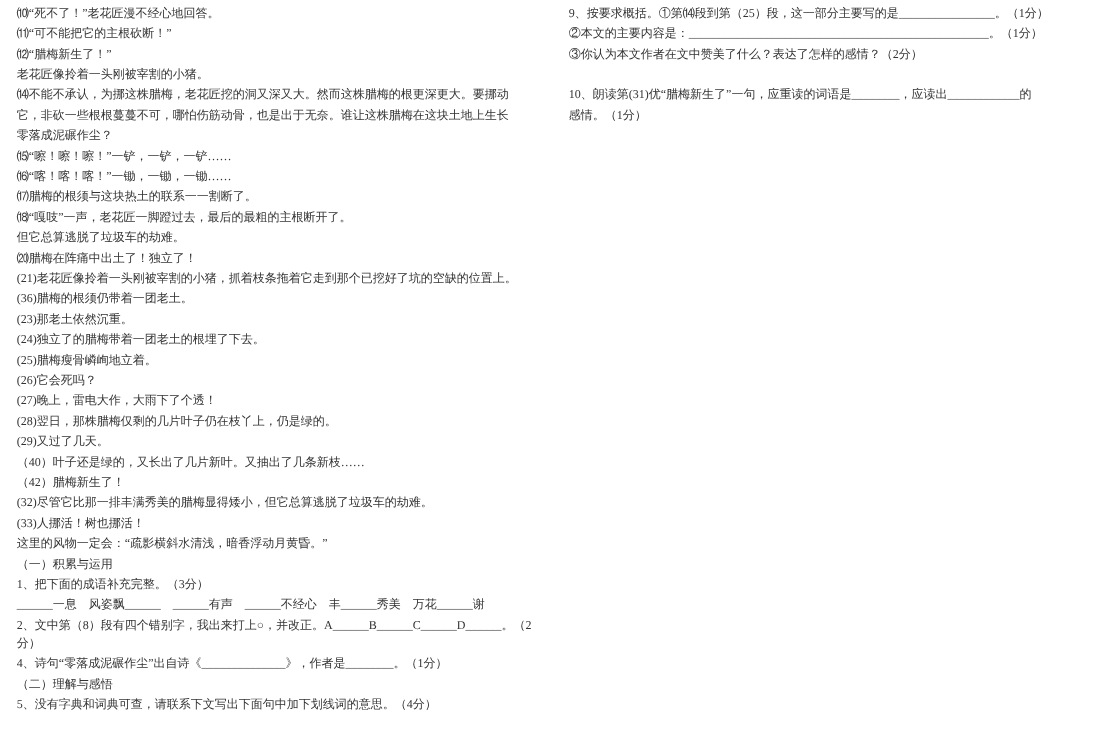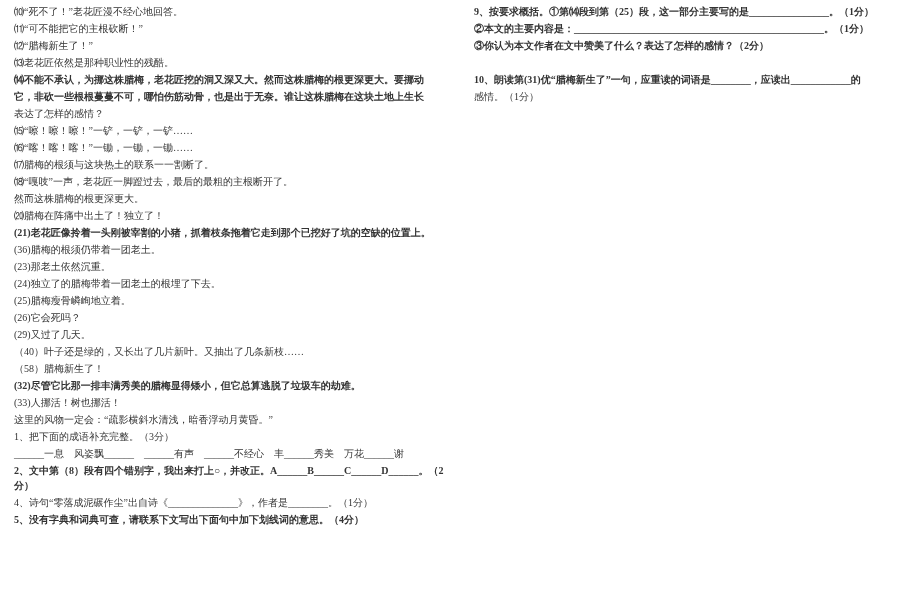--- a/index.html
+++ b/index.html
@@ -14,56 +14,60 @@
       display: flex;
       padding: 4px 8px;
     }
     .column {
       flex: 1;
       padding: 0 6px;
     }
     .column.left { padding-right: 14px; }
     .column.right { padding-left: 14px; }
     .line { margin-bottom: 2px; white-space: nowrap; overflow: visible; }
-    .line.wrap { white-space: normal; font-weight: bold; }
+    .line.wrap { white-space: normal; }
   </style>
 </head>
 <body>
 
 <div class="column left">
   <div class="line">⑽“死不了！”老花匠漫不经心地回答。</div>
   <div class="line">⑾“可不能把它的主根砍断！”</div>
   <div class="line">⑿“腊梅新生了！”</div>
-  <div class="line">⒀老花匠依然是那种职业性的残酷。</div>
+  <div class="line">老花匠像拎着一头刚被宰割的小猪。</div>
   <div class="line wrap">⒁不能不承认，为挪这株腊梅，老花匠挖的洞又深又大。然而这株腊梅的根更深更大。要挪动</div>
   <div class="line wrap">它，非砍一些根根蔓蔓不可，哪怕伤筋动骨，也是出于无奈。谁让这株腊梅在这块土地上生长</div>
-  <div class="line">表达了怎样的感情？</div>
+  <div class="line">零落成泥碾作尘？</div>
   <div class="line">⒂“嚓！嚓！嚓！”一铲，一铲，一铲……</div>
   <div class="line">⒃“喀！喀！喀！”一锄，一锄，一锄……</div>
   <div class="line">⒄腊梅的根须与这块热土的联系一一割断了。</div>
   <div class="line">⒅“嘎吱”一声，老花匠一脚蹬过去，最后的最粗的主根断开了。</div>
-  <div class="line">然而这株腊梅的根更深更大。</div>
+  <div class="line">但它总算逃脱了垃圾车的劫难。</div>
   <div class="line">⒇腊梅在阵痛中出土了！独立了！</div>
   <div class="line wrap">(21)老花匠像拎着一头刚被宰割的小猪，抓着枝条拖着它走到那个已挖好了坑的空缺的位置上。</div>
   <div class="line">(36)腊梅的根须仍带着一团老土。</div>
   <div class="line">(23)那老土依然沉重。</div>
   <div class="line">(24)独立了的腊梅带着一团老土的根埋了下去。</div>
   <div class="line">(25)腊梅瘦骨嶙峋地立着。</div>
   <div class="line">(26)它会死吗？</div>
+  <div class="line">(27)晚上，雷电大作，大雨下了个透！</div>
+  <div class="line">(28)翌日，那株腊梅仅剩的几片叶子仍在枝丫上，仍是绿的。</div>
   <div class="line">(29)又过了几天。</div>
   <div class="line">（40）叶子还是绿的，又长出了几片新叶。又抽出了几条新枝……</div>
-  <div class="line">（58）腊梅新生了！</div>
+  <div class="line">（42）腊梅新生了！</div>
   <div class="line wrap">(32)尽管它比那一排丰满秀美的腊梅显得矮小，但它总算逃脱了垃圾车的劫难。</div>
   <div class="line">(33)人挪活！树也挪活！</div>
   <div class="line wrap"></div>
   <div class="line">这里的风物一定会：“疏影横斜水清浅，暗香浮动月黄昏。”</div>
+  <div class="line">（一）积累与运用</div>
   <div class="line">1、把下面的成语补充完整。（3分）</div>
   <div class="line">______一息　风姿飘______　______有声　______不经心　丰______秀美　万花______谢</div>
   <div class="line wrap">2、文中第（8）段有四个错别字，我出来打上○，并改正。A______B______C______D______。（2分）</div>
   <div class="line">4、诗句“零落成泥碾作尘”出自诗《______________》，作者是________。（1分）</div>
+  <div class="line">（二）理解与感悟</div>
   <div class="line wrap">5、没有字典和词典可查，请联系下文写出下面句中加下划线词的意思。（4分）</div>
 
 </div>
 
 <div class="column right">
   <div class="line wrap">9、按要求概括。①第⒁段到第（25）段，这一部分主要写的是________________。（1分）</div>
   <div class="line wrap">②本文的主要内容是：__________________________________________________。（1分）</div>
   <div class="line wrap">③你认为本文作者在文中赞美了什么？表达了怎样的感情？（2分）</div>
   <div class="line">&nbsp;</div>
   <div class="line wrap">10、朗读第(31)优“腊梅新生了”一句，应重读的词语是________，应读出____________的</div>

